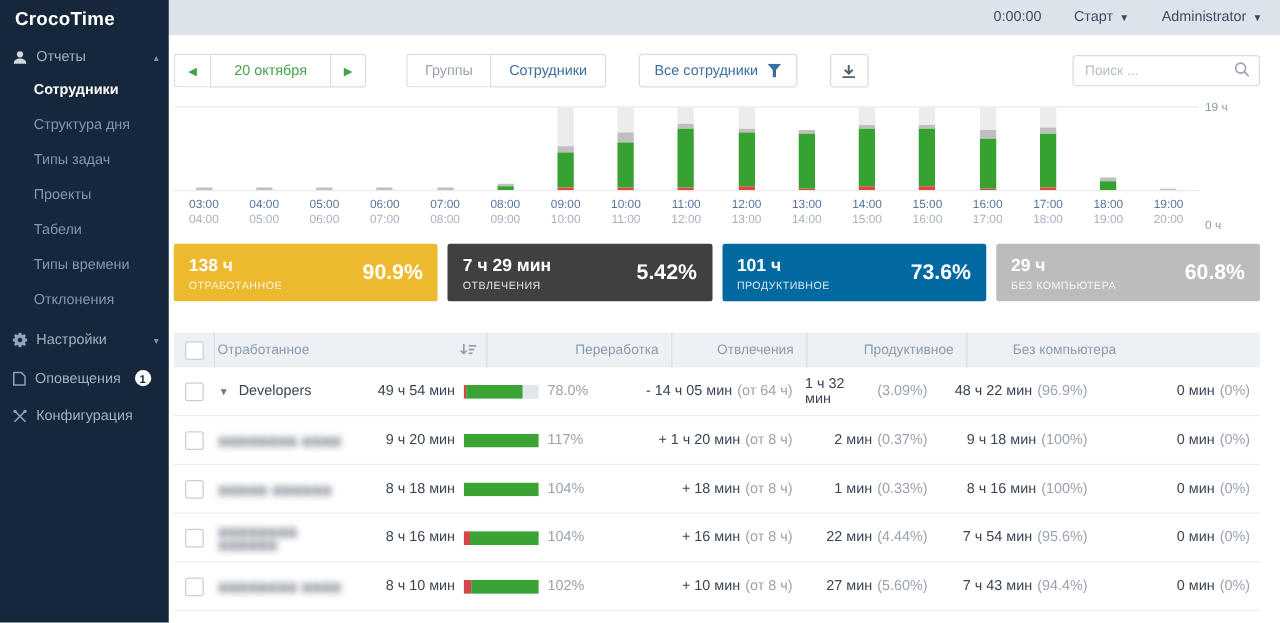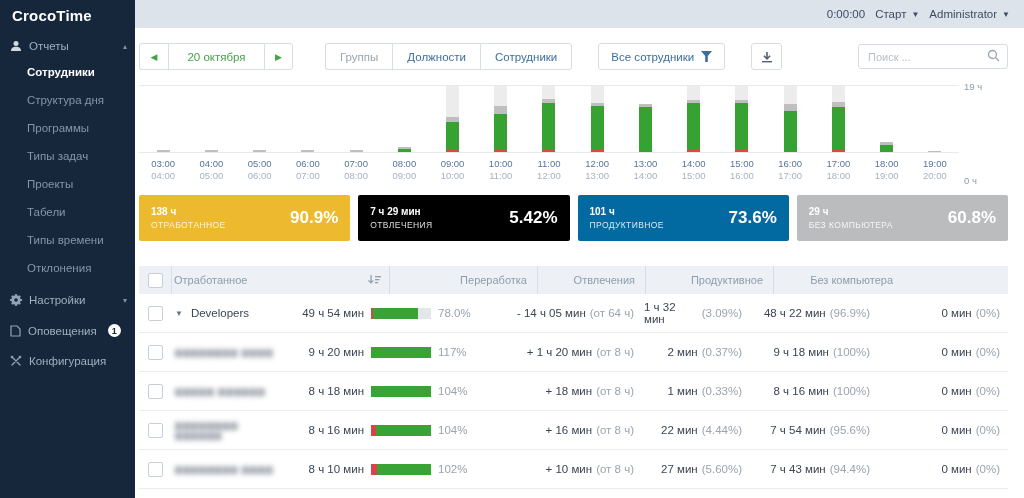--- a/index.html
+++ b/index.html
@@ -10,21 +10,21 @@
   .logo { color:#fff; font-size:15px; font-weight:bold; padding:7px 0 0 12px; height:28px; letter-spacing:.2px; }
   .nav-section { display:flex; align-items:center; gap:7px; padding:12px 8px 6px 10px; font-size:11.5px; color:#9fb0c2; cursor:pointer; }
   .nav-section .chev { margin-left:auto; font-size:8px; color:#7d90a6; }
   .nav-sub { list-style:none; }
   .nav-sub li { padding:8px 8px 8px 27px; font-size:11.5px; color:#8296ac; cursor:pointer; }
   .nav-sub li.active { color:#ffffff; font-weight:bold; }
   .badge { background:#fff; color:#16273b; font-size:9px; font-weight:bold; border-radius:50%; width:13px; height:13px; display:inline-flex; align-items:center; justify-content:center; margin-left:4px; }
   .icon-svg { flex:0 0 auto; }
 
   
-  .topbar { position:absolute; left:121px; right:0; top:0; height:28px; background:#dde3eb; display:flex; align-items:center; justify-content:flex-end; gap:10px; padding-right:14px; font-size:11.5px; color:#3d4c62; }
+  .topbar { position:absolute; left:121px; right:0; top:0; height:28px; background:#dde3eb; display:flex; align-items:center; justify-content:flex-end; gap:26px; padding-right:14px; font-size:11.5px; color:#3d4c62; }
   .topbar .item { display:flex; align-items:center; gap:5px; }
   .caret { font-size:8px; color:#3d4c62; }
 
   
   .main { position:absolute; left:121px; top:28px; right:0; bottom:0; background:#fff; padding:0 16px 0 18px; }
 
   
   .toolbar { margin-top:15px; display:flex; align-items:center; height:27px; }
   .btn { background:#fff; border:1px solid #d8dde4; height:27px; display:inline-flex; align-items:center; justify-content:center; font-size:11.5px; cursor:pointer; }
   .datenav { display:flex; }
@@ -56,21 +56,21 @@
   .ylab.bot { bottom:-4px; }
   .xlabels { display:flex; margin-top:5px; }
   .xlab-col { flex:1; text-align:center; font-size:9.5px; line-height:12px; }
   .xlab-col .t1 { color:#5f7block; color:#58749b; display:block; }
   .xlab-col .t2 { color:#a6b1c0; display:block; }
 
   
   .cards { margin-top:13px; display:flex; gap:8px; }
   .card { flex:1; height:46px; border-radius:2px; color:#fff; display:flex; align-items:center; justify-content:space-between; padding:0 12px 0 12px; }
   .card .left { display:flex; flex-direction:column; justify-content:center; gap:3px; }
-  .card .val { font-size:10px; font-weight:bold; }
+  .card .val { font-size:14px; font-weight:bold; }
   .card .lab { font-size:8.5px; letter-spacing:.4px; opacity:.85; }
   .card .pct { font-size:17px; font-weight:bold; }
 
   
   .table { margin-top:25px; font-size:11.5px; }
   .thead { display:flex; align-items:center; background:#edf1f5; height:28px; color:#8e9cad; font-size:11px; }
   .trow { display:flex; align-items:center; height:39px; border-bottom:1px solid #e9edf1; color:#3a4554; }
   .cell { display:flex; align-items:center; }
   .c-check { width:32px; justify-content:center; }
   .c-name { flex:1; padding-left:4px; gap:8px; }
@@ -103,21 +103,20 @@
         <circle cx="6" cy="3.4" r="2.5" fill="#cfd9e4"></circle>
         <path d="M1 11 C1 8 3.2 6.8 6 6.8 C8.8 6.8 11 8 11 11 Z" fill="#cfd9e4"></path>
       </svg>
     <span>Отчеты</span>
     <span class="chev">▴</span>
   </div>
 
   <ul class="nav-sub" id="report-items">
       <li class="active">Сотрудники</li>
       <li>Структура дня</li>
-      <li>Программы</li>
       <li>Типы задач</li>
       <li>Проекты</li>
       <li>Табели</li>
       <li>Типы времени</li>
       <li>Отклонения</li>
     </ul>
 
   <div class="nav-section">
     <svg class="icon-svg" width="12" height="12" viewBox="0 0 12 12">
         <path fill="#8fa2b6" d="M6 0l1 .2.3 1.4.9.4L9.5 1.2l1.3 1.3-.8 1.3.4.9 1.4.3.2 1-.2 1-1.4.3-.4.9.8 1.3-1.3 1.3-1.3-.8-.9.4-.3 1.4-1 .2-1-.2-.3-1.4-.9-.4-1.3.8-1.3-1.3.8-1.3-.4-.9L.2 7 0 6l.2-1 1.4-.3.4-.9L1.2 2.5 2.5 1.2l1.3.8.9-.4L5 .2 6 0zm0 4.2A1.8 1.8 0 1 0 6 7.8 1.8 1.8 0 0 0 6 4.2z"></path>
@@ -163,21 +162,20 @@
       <div class="btn">
           <span class="arrow">◀</span>
         </div>
       <div class="btn date-btn">20 октября</div>
       <div class="btn">
           <span class="arrow">▶</span>
         </div>
     </div>
     <div class="tabs" id="view-tabs">
         <div class="btn selected">Группы</div>
-        <div class="btn">Должности</div>
         <div class="btn">Сотрудники</div>
       </div>
     <div class="btn filter-btn">
       <span>Все сотрудники</span>
       <svg width="11" height="11" viewBox="0 0 11 11">
           <path fill="#3d6f9e" d="M0 0h11L6.8 5v6H4.2V5z"></path>
         </svg>
     </div>
     <div class="btn dl-btn">
       <svg width="12" height="12" viewBox="0 0 12 12">
@@ -385,21 +383,21 @@
   </div>
 
   <div class="cards" id="cards">
       <div class="card" style="background: rgb(237, 185, 46);">
         <div class="left">
           <span class="val">138 ч</span>
           <span class="lab">ОТРАБОТАННОЕ</span>
         </div>
         <span class="pct">90.9%</span>
       </div>
-      <div class="card" style="background: #000000;">
+      <div class="card" style="background: #404040;">
         <div class="left">
           <span class="val">7 ч 29 мин</span>
           <span class="lab">ОТВЛЕЧЕНИЯ</span>
         </div>
         <span class="pct">5.42%</span>
       </div>
       <div class="card" style="background: #0369a1;">
         <div class="left">
           <span class="val">101 ч</span>
           <span class="lab">ПРОДУКТИВНОЕ</span>

